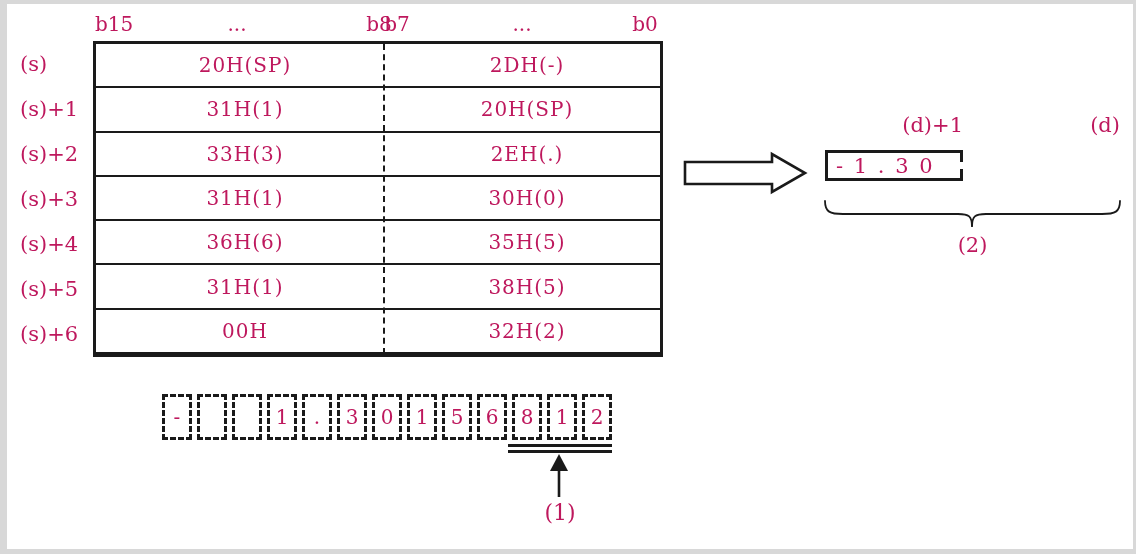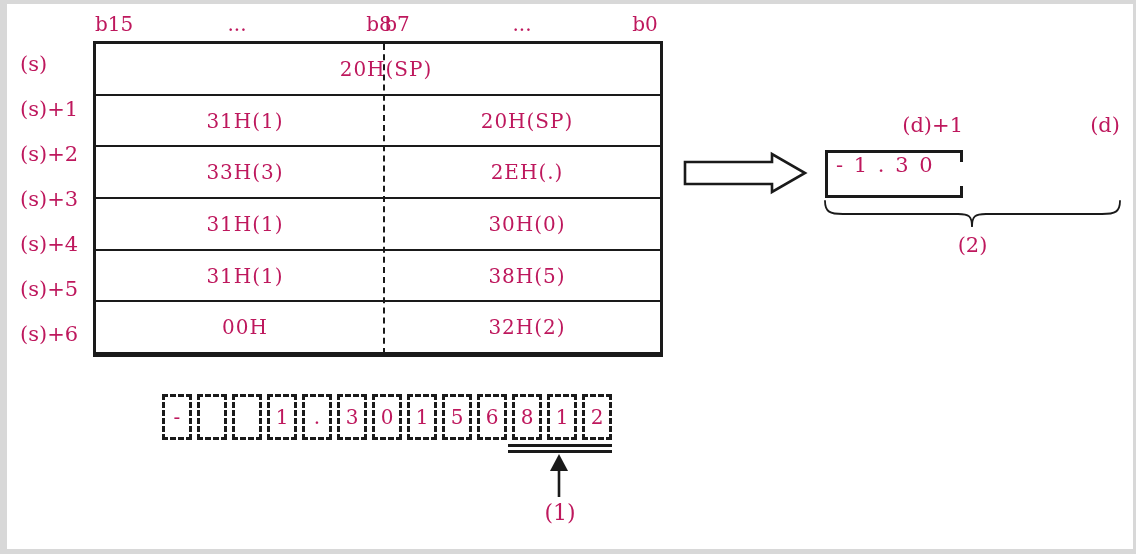--- a/index.html
+++ b/index.html
@@ -25,22 +25,22 @@
   .mem-row:last-child{border-bottom:none;}
   .mem-cell{flex:1;display:flex;align-items:center;justify-content:center;font-size:20px;letter-spacing:1px;padding-left:16px;}
   .byte-divider{position:absolute;left:287px;top:0;bottom:0;width:0;border-left:2px dashed #1a1a1a;}
   .row-labels{position:absolute;left:20px;top:41px;width:72px;height:316px;display:flex;flex-direction:column;}
   .row-label{flex:1;display:flex;align-items:center;font-size:21px;white-space:nowrap;}
   
   .block-arrow{position:absolute;left:683px;top:147px;}
   
   .dest-label{position:absolute;top:112px;font-size:21px;line-height:26px;text-align:right;}
   .dest-box{
-    position:absolute;top:150px;width:138px;height:48px;box-sizing:border-box;
-    display:flex;align-items:flex-start;font-size:21px;background:#fff;
+    position:absolute;top:150px;width:138px;height:31px;box-sizing:border-box;
+    display:flex;align-items:flex-end;font-size:21px;background:#fff;
   }
   .dest-box-left{
     left:825px;padding-left:8px;letter-spacing:2px;
     border-top:3px solid #1a1a1a;border-bottom:3px solid #1a1a1a;border-left:3px solid #1a1a1a;
   }
   .dest-box-left::before{content:"";position:absolute;right:0;top:0;width:3px;height:9px;background:#1a1a1a;}
   .dest-box-left::after{content:"";position:absolute;right:0;bottom:0;width:3px;height:9px;background:#1a1a1a;}
   .dest-box-right{
     left:982px;padding-left:12px;letter-spacing:4px;
     border-top:3px solid #1a1a1a;border-bottom:3px solid #1a1a1a;border-right:3px solid #1a1a1a;
@@ -80,32 +80,37 @@
     <div class="row-label">(s)+2</div>
     <div class="row-label">(s)+3</div>
     <div class="row-label">(s)+4</div>
     <div class="row-label">(s)+5</div>
     <div class="row-label">(s)+6</div>
   </div>
 
   <div class="mem-table">
     <div class="mem-row">
       <div class="mem-cell">20H(SP)</div>
+      <div class="mem-cell">2DH(-)</div>
     </div>
     <div class="mem-row">
       <div class="mem-cell">31H(1)</div>
       <div class="mem-cell">20H(SP)</div>
     </div>
     <div class="mem-row">
       <div class="mem-cell">33H(3)</div>
       <div class="mem-cell">2EH(.)</div>
     </div>
     <div class="mem-row">
       <div class="mem-cell">31H(1)</div>
       <div class="mem-cell">30H(0)</div>
+    </div>
+    <div class="mem-row">
+      <div class="mem-cell">36H(6)</div>
+      <div class="mem-cell">35H(5)</div>
     </div>
     <div class="mem-row">
       <div class="mem-cell">31H(1)</div>
       <div class="mem-cell">38H(5)</div>
     </div>
     <div class="mem-row">
       <div class="mem-cell">00H</div>
       <div class="mem-cell">32H(2)</div>
     </div>
     <div class="byte-divider"></div>

